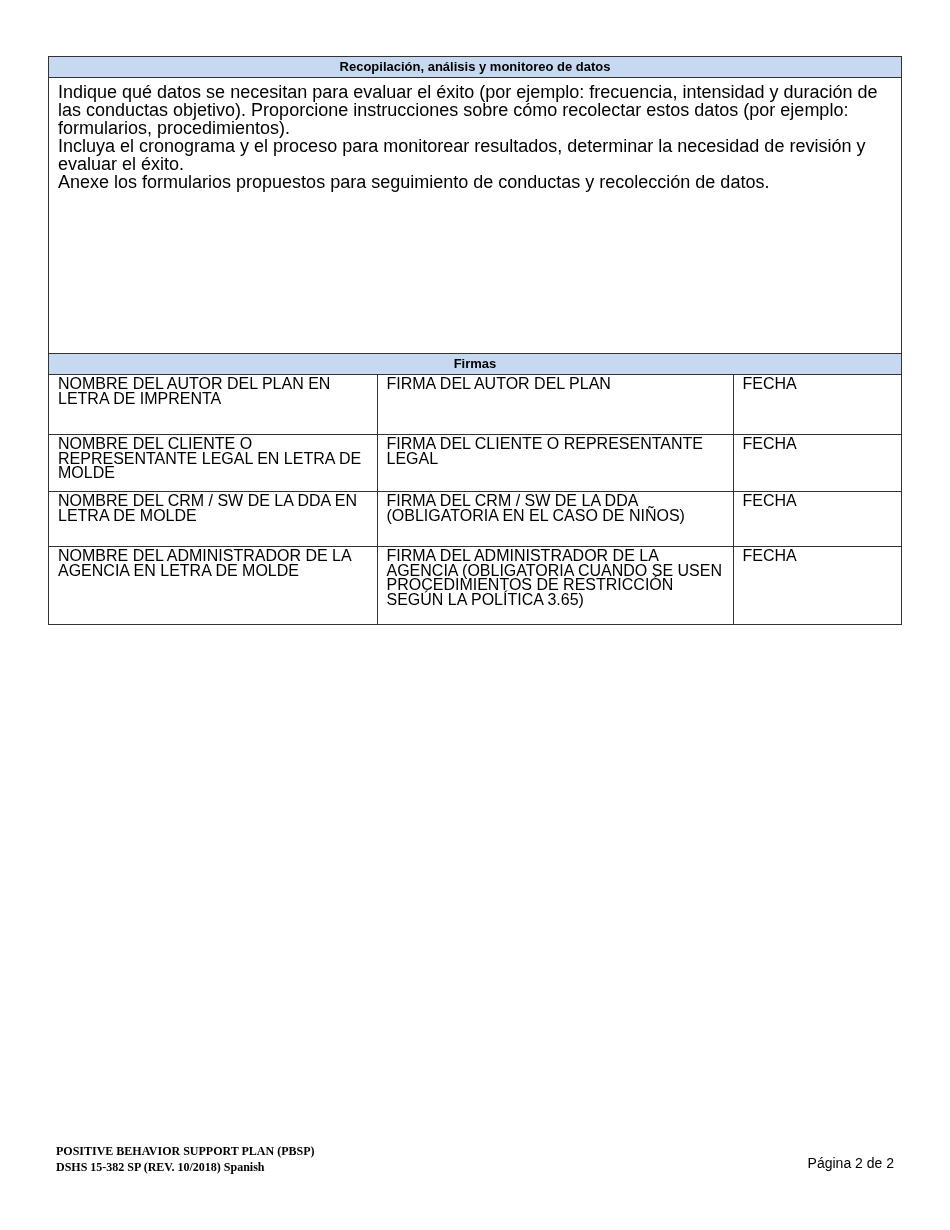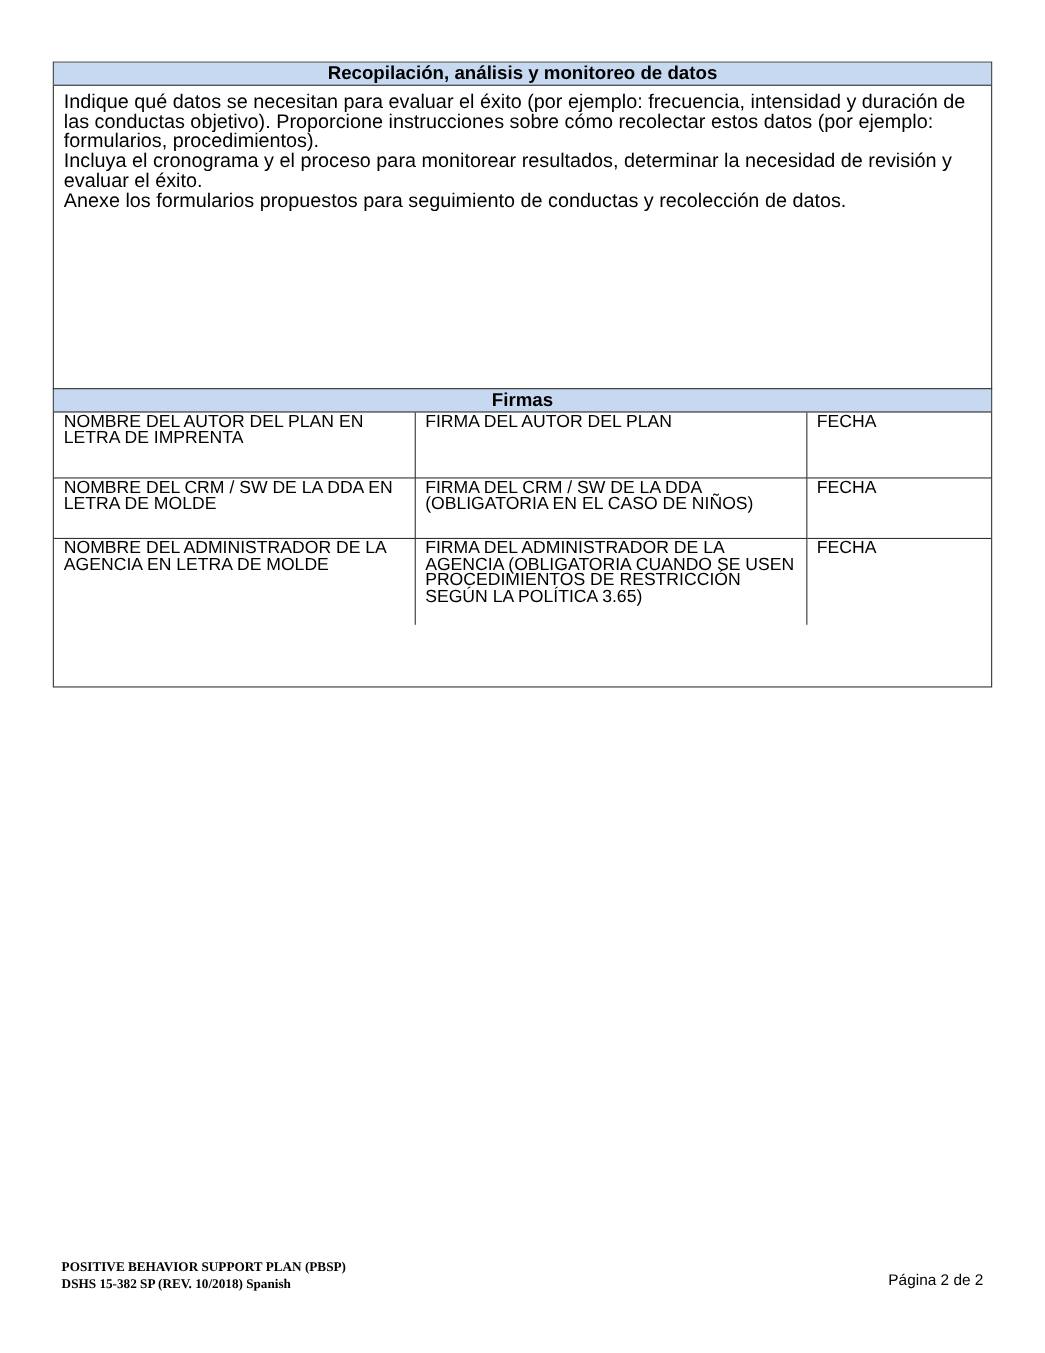--- a/index.html
+++ b/index.html
@@ -1,19 +1,19 @@
 <!DOCTYPE html>
 <html><head>
   <meta charset="utf-8">
   <style>
     html, body { margin: 0; padding: 0; background: #ffffff; }
     body { width: 950px; height: 1230px; position: relative; font-family: "Liberation Sans", sans-serif; color: #000; }
     .page { position: absolute; left: 0; top: 0; width: 950px; height: 1230px; }
     .box { position: absolute; left: 48px; width: 854px; border: 1px solid #333; box-sizing: border-box; }
-    .hdr { background: #c6d9f1; border-bottom: 1px solid #333; text-align: center; font-weight: bold; font-size: 17px; line-height: 20px; height: 21px; box-sizing: border-box; }
+    .hdr { background: #c6d9f1; border-bottom: 1px solid #333; text-align: center; font-weight: bold; font-size: 13px; line-height: 20px; height: 21px; box-sizing: border-box; }
     #data-box { top: 56px; height: 298px; }
     .instr { padding: 5px 9px; font-size: 18px; line-height: 18px; }
     #sig-box { top: 353px; height: 272px; }
     table { border-collapse: collapse; width: 100%; table-layout: fixed; }
     td { border-right: 1px solid #333; border-bottom: 1px solid #333; vertical-align: top; font-size: 16px; line-height: 14.5px; padding: 2px 8px 0 9px; }
     td:last-child { border-right: none; }
     tr:last-child td { border-bottom: none; }
     .c1 { width: 328px; } .c2 { width: 356px; } .c3 { width: auto; }
     .r1 td { height: 57px; } .r2 td { height: 54px; } .r3 td { height: 52px; } .r4 td { height: 76px; }
     .footer-left { position: absolute; left: 56px; top: 1143px; font-weight: bold; font-size: 12px; line-height: 16px; font-family: Liberation Serif, serif; }
@@ -40,20 +40,25 @@
           <col class="c1">
           <col class="c2">
           <col class="c3">
         </colgroup>
       <tbody>
           <tr class="r1">
         <td><span>NOMBRE DEL AUTOR DEL PLAN EN LETRA DE IMPRENTA</span></td>
         <td><span>FIRMA DEL AUTOR DEL PLAN</span></td>
         <td><span>FECHA</span></td>
       </tr>
+      <tr class="r2">
+        <td><span>NOMBRE DEL CLIENTE O REPRESENTANTE LEGAL EN LETRA DE MOLDE</span></td>
+        <td><span>FIRMA DEL CLIENTE O REPRESENTANTE LEGAL</span></td>
+        <td><span>FECHA</span></td>
+      </tr>
       <tr class="r3">
         <td><span>NOMBRE DEL CRM / SW DE LA DDA EN LETRA DE MOLDE</span></td>
         <td><span>FIRMA DEL CRM / SW DE LA DDA (OBLIGATORIA EN EL CASO DE NIÑOS)</span></td>
         <td><span>FECHA</span></td>
       </tr>
       <tr class="r4">
         <td><span>NOMBRE DEL ADMINISTRADOR DE LA AGENCIA EN LETRA DE MOLDE</span></td>
         <td><span>FIRMA DEL ADMINISTRADOR DE LA AGENCIA (OBLIGATORIA CUANDO SE USEN PROCEDIMIENTOS DE RESTRICCIÓN SEGÚN LA POLÍTICA 3.65)</span></td>
         <td><span>FECHA</span></td>
       </tr>

